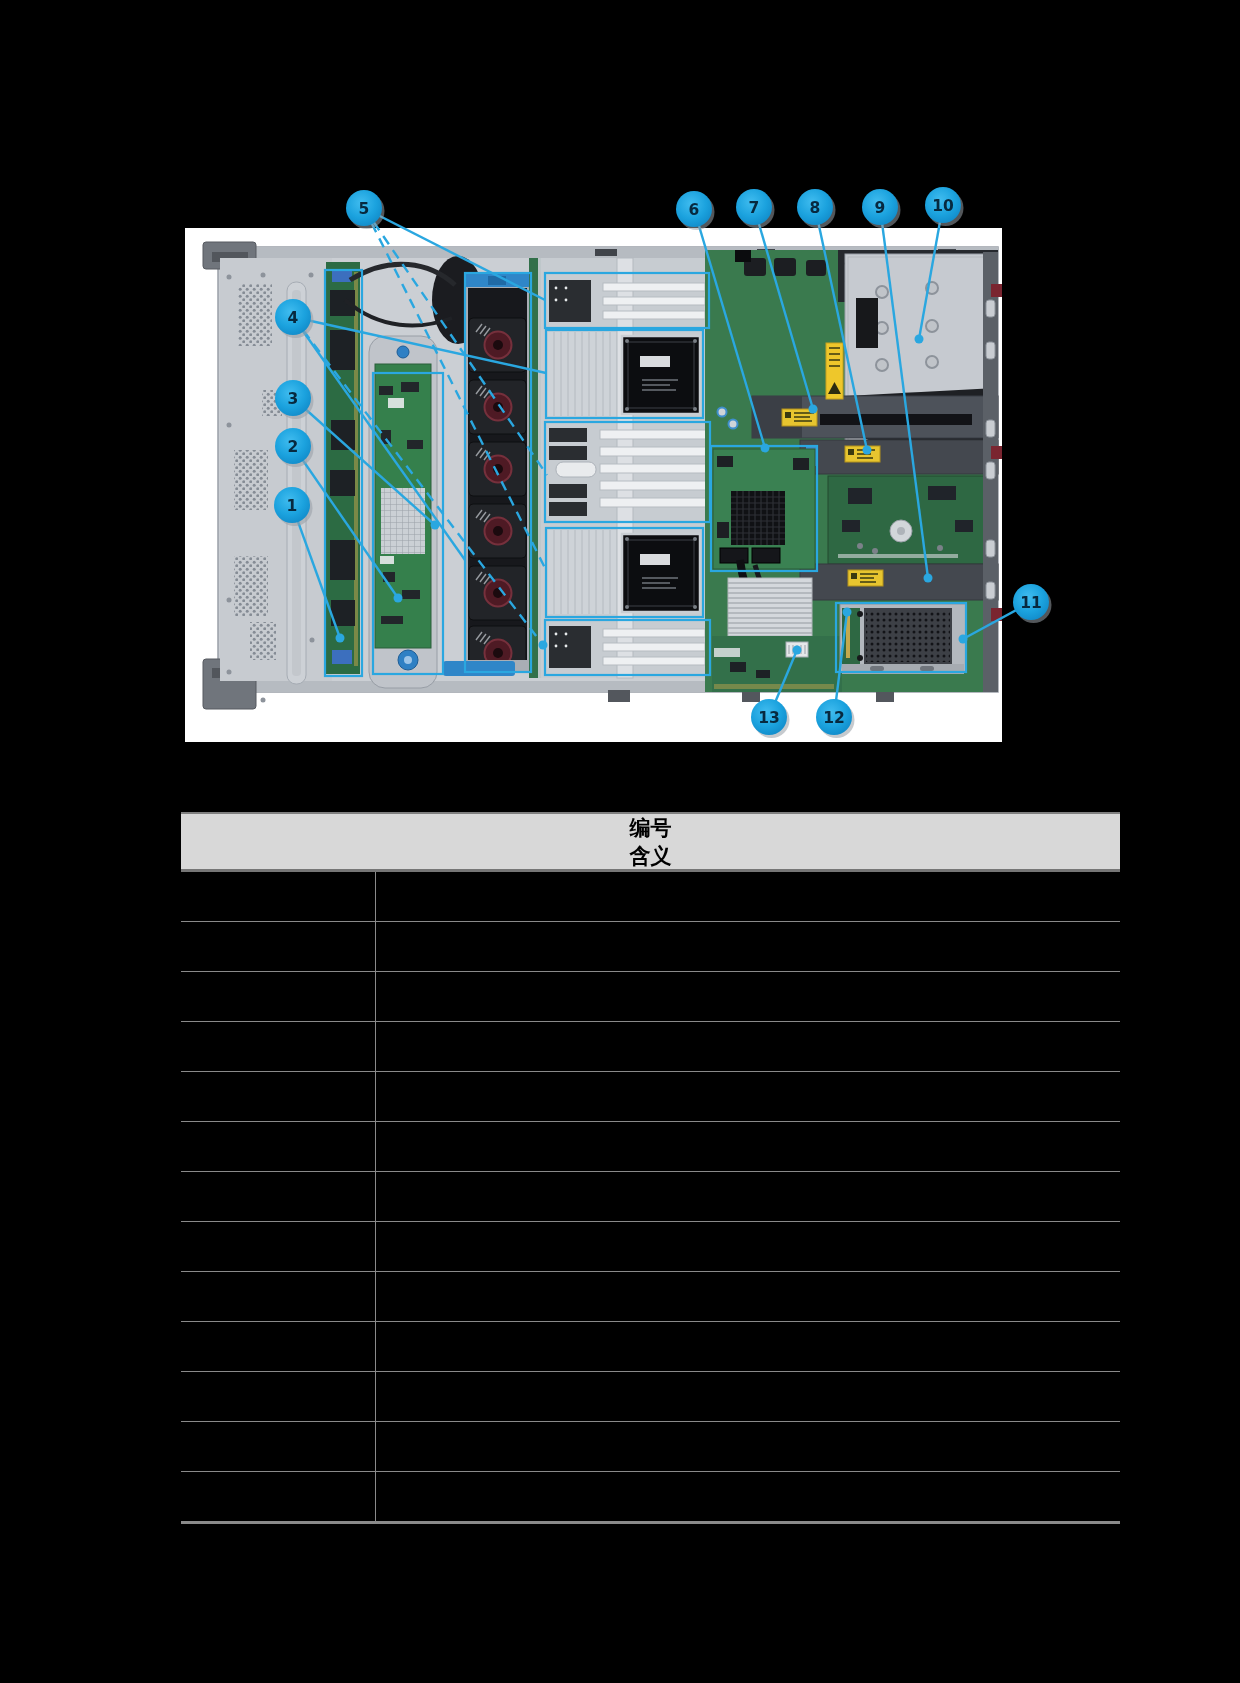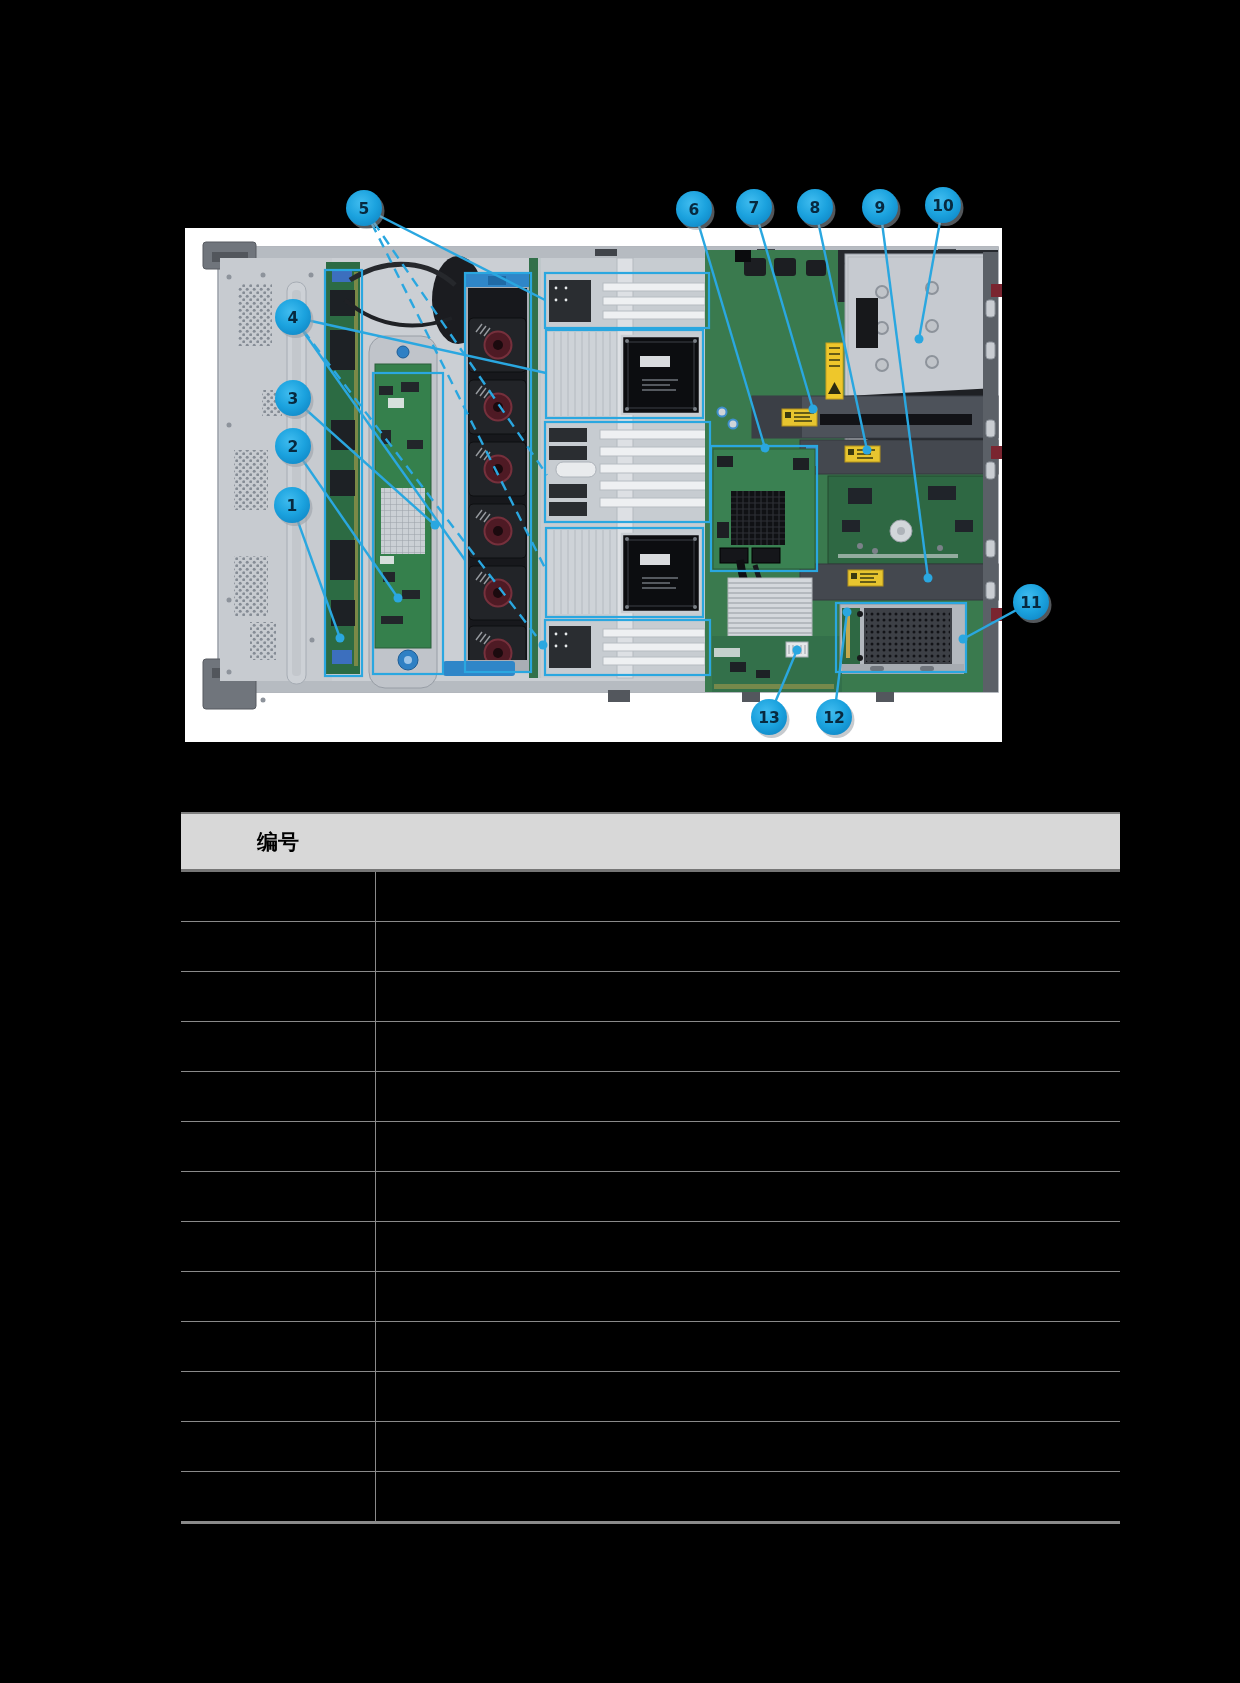--- a/index.html
+++ b/index.html
@@ -3,21 +3,21 @@
 <meta charset="utf-8">
 <style>
   html,body{margin:0;padding:0;background:#000;}
   .page{position:relative;width:1240px;height:1683px;background:#000;overflow:hidden;
         font-family:"Liberation Sans","DejaVu Sans",sans-serif;}
   .figure-svg{position:absolute;left:0;top:0;}
   
   .doc-table{position:absolute;left:181px;top:812px;width:939px;
              border-top:2px solid #7f7f7f;border-bottom:3px solid #8a8a8a;}
   .doc-table .thead{display:flex;height:55px;background:#d8d8d8;
-             border-bottom:3px solid #767676;align-items:center;}
+             border-bottom:3px solid #767676;align-items:center;flex-direction:column;}
   .doc-table .th{font-size:21px;font-weight:bold;color:#000;text-align:center;}
   .doc-table .th.c1{width:194px;}
   .doc-table .th.c2{flex:1;}
   .doc-table .trow{display:flex;height:49px;border-bottom:1px solid #8a8a8a;background:#000;}
   .doc-table .trow:last-child{border-bottom:none;}
   .doc-table .td{color:#e6e6e6;font-size:16px;display:flex;align-items:center;padding:0 10px;box-sizing:border-box;}
   .doc-table .td.c1{width:194px;justify-content:center;}
   .doc-table .td.c2{flex:1;border-left:1px solid #8a8a8a;}
 </style>
 </head>
@@ -494,20 +494,21 @@
       <circle cx="771.5" cy="720" r="18" fill="#989fa6" opacity="0.55"></circle>
       <circle cx="769" cy="717" r="18" fill="url(#gcirc)"></circle>
       <text x="769" y="722.5" fill="#07293f">13</text>
     </g>
   </g>
 </svg>
 
   <div class="doc-table">
     <div class="thead">
       <div class="th c1">编号</div>
+      <div class="th c2">含义</div>
     </div>
     <div>
     <div class="trow">
       <div class="td c1"></div>
       <div class="td c2"></div>
     </div>
 
     <div class="trow">
       <div class="td c1"></div>
       <div class="td c2"></div>

